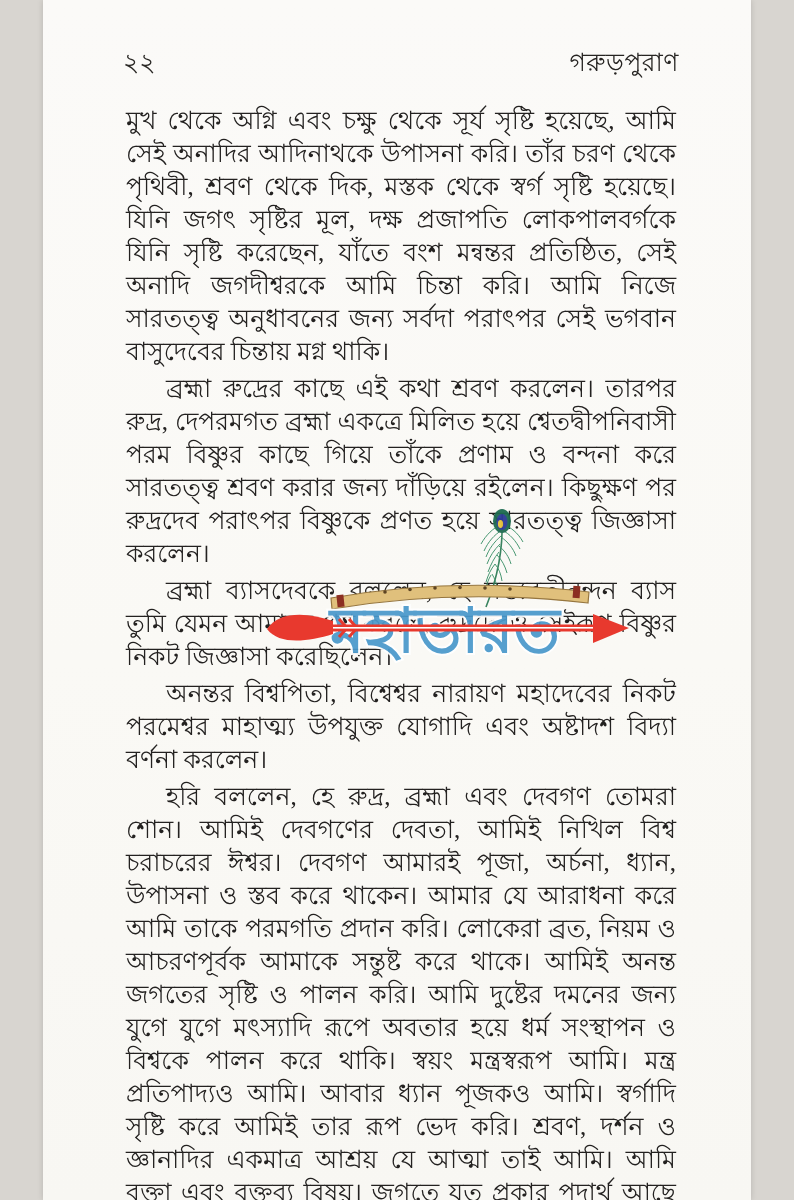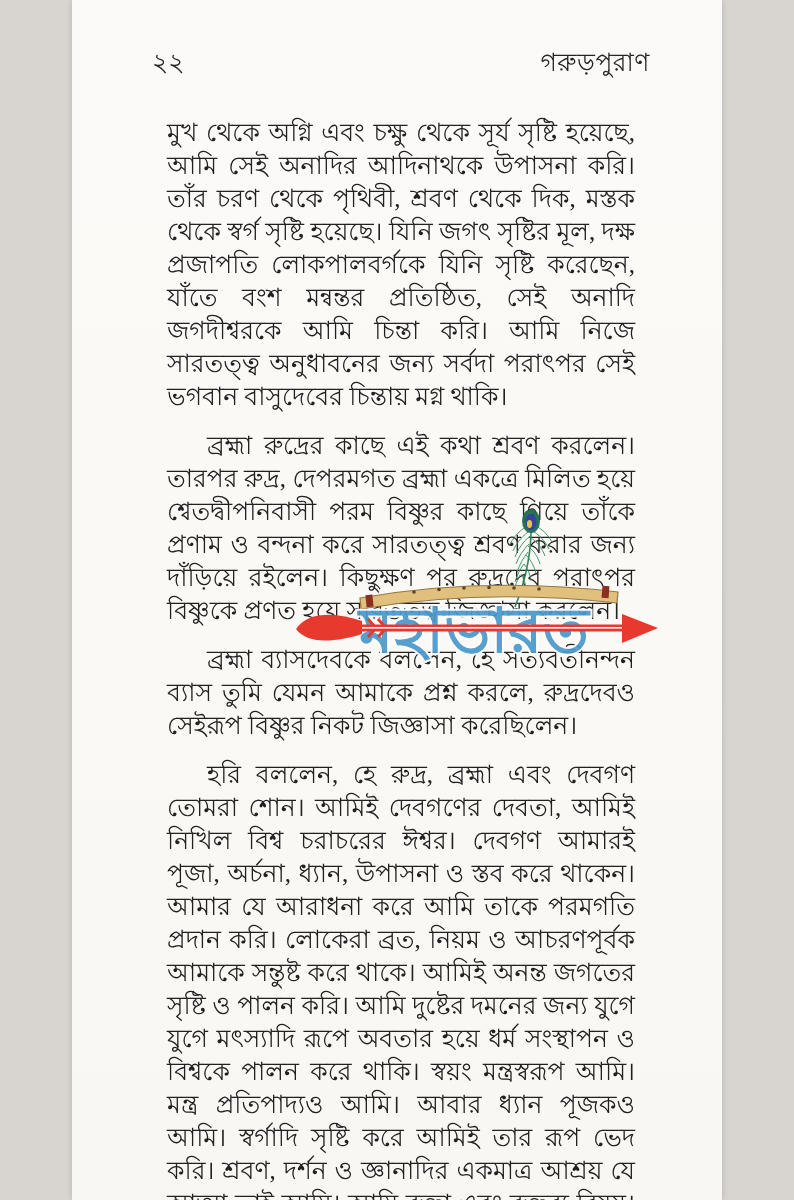--- a/index.html
+++ b/index.html
@@ -1,18 +1,18 @@
 <!DOCTYPE html>
 <html lang="bn"><head>
 <meta charset="utf-8">
 <style>
   html,body{margin:0;padding:0;background:#d8d5d0;}
   .page{
     position:relative;
-    width:650px;height:1200px;
+    width:708px;height:1200px;
     margin:0 auto;
     background:#faf9f6;
     background-image:
       linear-gradient(180deg, #fbfaf8 0%, #faf9f5 55%, #f8f7f3 100%);
     overflow:hidden;
     font-family:"Liberation Serif","DejaVu Serif",serif;
     color:#211f1d;
     box-shadow:0 0 6px rgba(0,0,0,.15);
   }
   .page-header{
@@ -26,21 +26,21 @@
     position:absolute;left:0;right:0;top:0;text-align:right;
     font-size:25px;line-height:33px;color:#262422;
     letter-spacing:.5px;
   }
   .body-text{
     position:absolute;top:100px;left:79px;right:71px;
     font-size:25px;line-height:33px;
     text-align:justify;
     color:#232120;
   }
-  .body-text p{margin:16px;}
+  .body-text p{margin:4px;}
   .body-text p.indent{text-indent:40px;}
   .watermark{
     position:absolute;left:212px;top:502px;width:380px;height:175px;
     pointer-events:none;
   }
   .watermark svg{display:block;width:100%;height:100%;}
   .wm-word{
     font-family:"Liberation Serif","DejaVu Serif",serif;
     font-weight:bold;
     paint-order:stroke fill;
@@ -53,20 +53,21 @@
 
   <div class="page-header">
     <span class="page-number">২২</span>
     <span class="header-title">গরুড়পুরাণ</span>
   </div>
 
   <div class="body-text">
     <p>মুখ থেকে অগ্নি এবং চক্ষু থেকে সূর্য সৃষ্টি হয়েছে, আমি সেই অনাদির আদিনাথকে উপাসনা করি। তাঁর চরণ থেকে পৃথিবী, শ্রবণ থেকে দিক, মস্তক থেকে স্বর্গ সৃষ্টি হয়েছে। যিনি জগৎ সৃষ্টির মূল, দক্ষ প্রজাপতি লোকপালবর্গকে যিনি সৃষ্টি করেছেন, যাঁতে বংশ মন্বন্তর প্রতিষ্ঠিত, সেই অনাদি জগদীশ্বরকে আমি চিন্তা করি। আমি নিজে সারতত্ত্ব অনুধাবনের জন্য সর্বদা পরাৎপর সেই ভগবান বাসুদেবের চিন্তায় মগ্ন থাকি।</p>
     <p class="indent">ব্রহ্মা রুদ্রের কাছে এই কথা শ্রবণ করলেন। তারপর রুদ্র, দেপরমগত ব্রহ্মা একত্রে মিলিত হয়ে শ্বেতদ্বীপনিবাসী পরম বিষ্ণুর কাছে গিয়ে তাঁকে প্রণাম ও বন্দনা করে সারতত্ত্ব শ্রবণ করার জন্য দাঁড়িয়ে রইলেন। কিছুক্ষণ পর রুদ্রদেব পরাৎপর বিষ্ণুকে প্রণত হয়ে সারতত্ত্ব জিজ্ঞাসা করলেন।</p>
     <p class="indent">ব্রহ্মা ব্যাসদেবকে বললেন, হে সত্যবতীনন্দন ব্যাস তুমি যেমন আমাকে প্রশ্ন করলে, রুদ্রদেবও সেইরূপ বিষ্ণুর নিকট জিজ্ঞাসা করেছিলেন।</p>
+    <p class="indent">অনন্তর বিশ্বপিতা, বিশ্বেশ্বর নারায়ণ মহাদেবের নিকট পরমেশ্বর মাহাত্ম্য উপযুক্ত যোগাদি এবং অষ্টাদশ বিদ্যা বর্ণনা করলেন।</p>
     <p class="indent">হরি বললেন, হে রুদ্র, ব্রহ্মা এবং দেবগণ তোমরা শোন। আমিই দেবগণের দেবতা, আমিই নিখিল বিশ্ব চরাচরের ঈশ্বর। দেবগণ আমারই পূজা, অর্চনা, ধ্যান, উপাসনা ও স্তব করে থাকেন। আমার যে আরাধনা করে আমি তাকে পরমগতি প্রদান করি। লোকেরা ব্রত, নিয়ম ও আচরণপূর্বক আমাকে সন্তুষ্ট করে থাকে। আমিই অনন্ত জগতের সৃষ্টি ও পালন করি। আমি দুষ্টের দমনের জন্য যুগে যুগে মৎস্যাদি রূপে অবতার হয়ে ধর্ম সংস্থাপন ও বিশ্বকে পালন করে থাকি। স্বয়ং মন্ত্রস্বরূপ আমি। মন্ত্র প্রতিপাদ্যও আমি। আবার ধ্যান পূজকও আমি। স্বর্গাদি সৃষ্টি করে আমিই তার রূপ ভেদ করি। শ্রবণ, দর্শন ও জ্ঞানাদির একমাত্র আশ্রয় যে আত্মা তাই আমি। আমি বক্তা এবং বক্তব্য বিষয়। জগতে যত প্রকার পদার্থ আছে সবই আমার স্বরূপ। আমিই সর্বদেব এবং সাধকদিগের ভুক্তি-মুক্তি-প্রদাতা। হে রুদ্র, পূজা ধ্যান উপাসনাদি আমার অংশ জানবে। আমি সর্বময়, জগতে আমি ভিন্ন কিছু নেই। পৌরাণিক কাহিনিতে আমার চরিত্রই বার বার বর্ণিত হয়েছে। হে শঙ্কর, আমি সর্বদেবস্বরূপ, সর্বময়</p>
   </div>
 
   <div class="watermark">
     <svg viewBox="0 0 380 175" xmlns="http://www.w3.org/2000/svg">
 
       <g opacity="0.95">
         <path d="M247,18 C248,45 243,75 231,105" fill="none" stroke="#2f7d57" stroke-width="1.6"></path>
         <g stroke="#3d9169" stroke-width="1">
           <path d="M247,22 C238,26 231,33 226,42" fill="none"></path>

